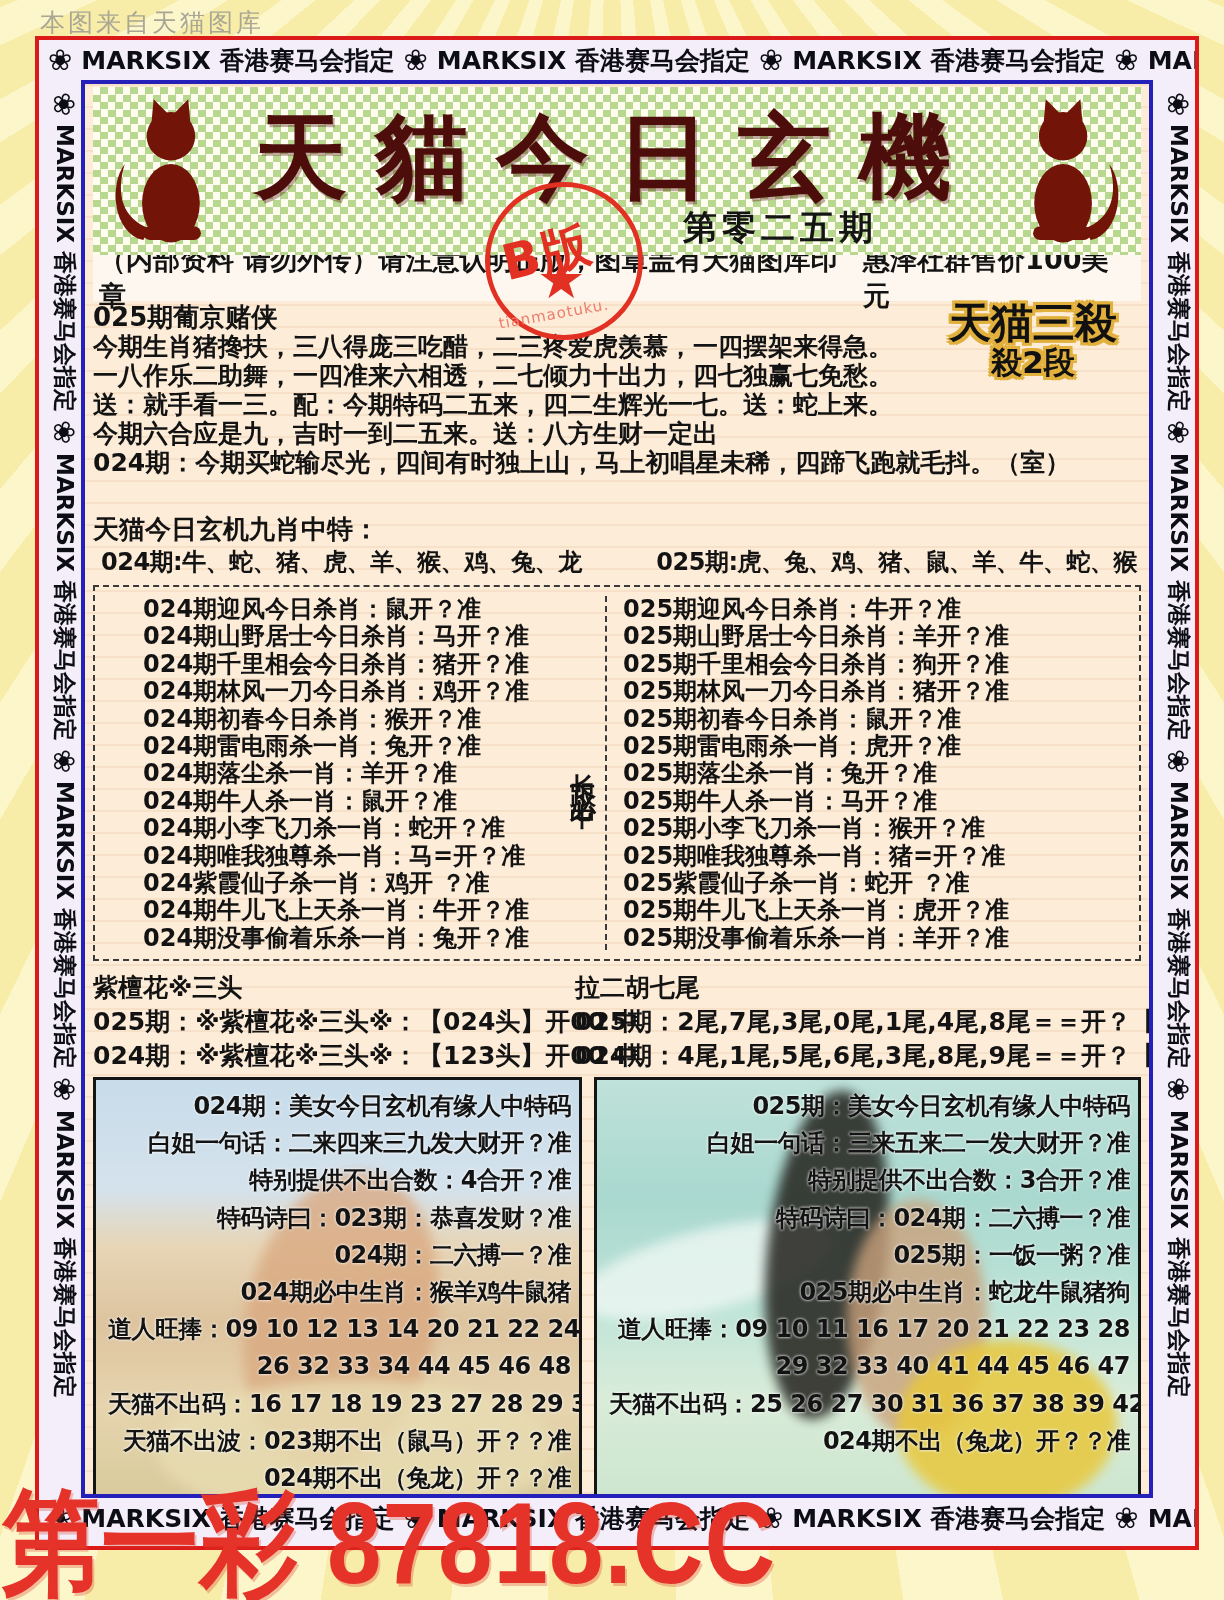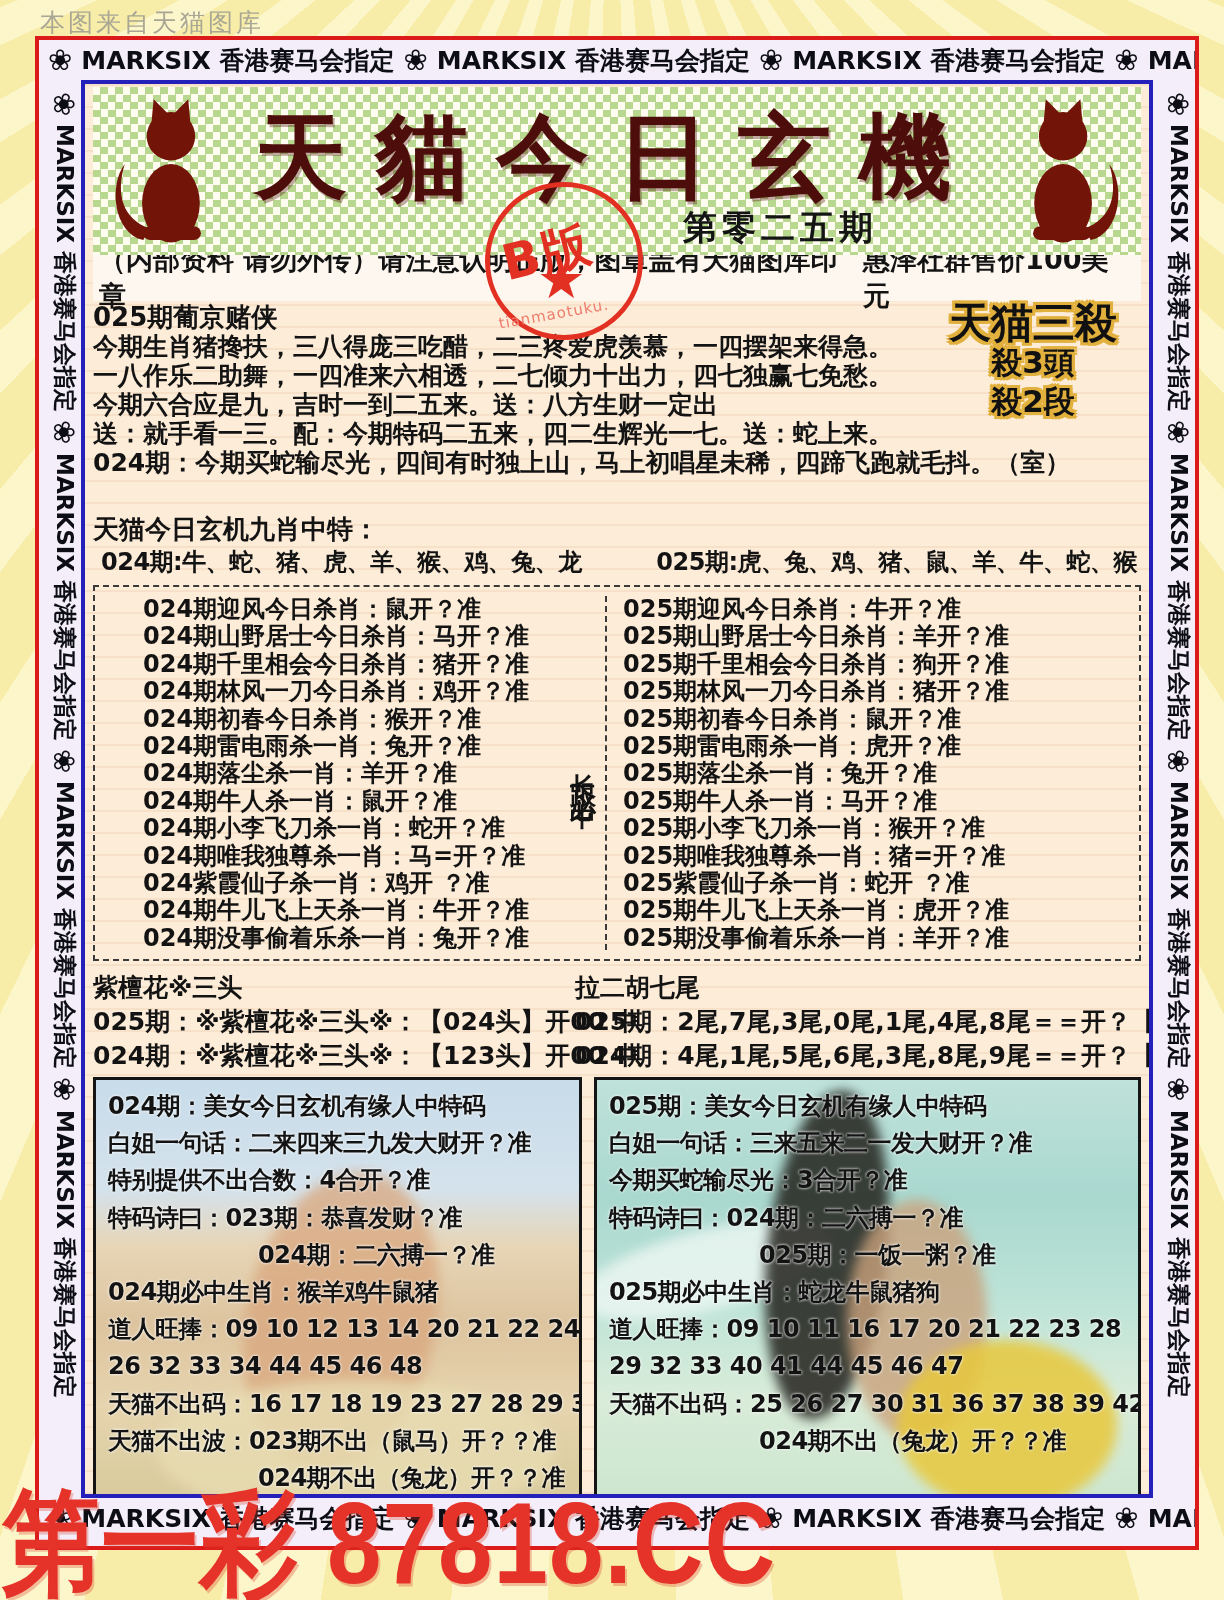--- a/index.html
+++ b/index.html
@@ -72,21 +72,21 @@
   .photo{position:absolute;inset:0;z-index:0;}
   .photo.pleft{background:linear-gradient(180deg,#c8dcea 0%,#d4e2ec 26%,#e7d5b6 40%,#ddc49f 58%,#e6d4ae 78%,#d9cb9c 100%);}
   .photo.pright{background:linear-gradient(180deg,#bfe2da 0%,#a9d8cf 28%,#bfe4d8 55%,#d9ecd9 76%,#cde6cf 100%);}
   .ph-shape{position:absolute;border-radius:50%;filter:blur(6px);}
   .figure-l{left:150px;top:90px;width:190px;height:300px;background:#d9a77e;opacity:.75;transform:rotate(12deg);}
   .towel-l{left:60px;top:300px;width:400px;height:140px;background:#e8dcb2;opacity:.8;}
   .hair-r{left:170px;top:10px;width:120px;height:330px;background:#23221d;opacity:.85;transform:rotate(6deg);}
   .skin-r{left:250px;top:120px;width:140px;height:240px;background:#caa27c;opacity:.8;}
   .sarong-r{left:300px;top:260px;width:220px;height:170px;background:#e8c83c;opacity:.85;}
   .pooledge-r{left:-20px;top:150px;width:260px;height:80px;background:#eef7f3;opacity:.8;transform:rotate(-14deg);}
-  .bcontent{position:relative;z-index:2;padding:8px 8px 0 12px;overflow:hidden;}
+  .bcontent{position:relative;z-index:2;padding:8px 8px 0 12px;overflow:hidden;text-align:right;}
   .b-line{font-size:24px;font-weight:600;line-height:37.2px;white-space:nowrap;letter-spacing:-0.5px;text-shadow:0 0 3px rgba(255,255,255,0.85),0 0 3px rgba(255,255,255,0.6);}
   .b-line.indent{padding-left:150px;}
   
   .footer-overlay{position:absolute;left:2px;top:1468px;z-index:30;font-size:96px;font-weight:800;color:#e6332a;white-space:nowrap;transform:scale(1.02,1.2);transform-origin:left top;letter-spacing:1px;font-family:"Liberation Sans","DejaVu Sans",sans-serif;text-shadow:2px 2px 0 rgba(220,60,40,0.3);}
 </style>
 </head>
 <body>
 
 <div class="watermark">本图来自天猫图库</div>
 
@@ -162,28 +162,27 @@
       <div class="notice">
         <span>（内部资料 请勿外传）请注意认明正版，图章盖有天猫图库印章</span>
         <span>惠泽社群售价100美元</span>
       </div>
 
       <div class="main-upper">
         <div class="poem sx-title" style="font-size:26px;">025期葡京赌侠</div>
         <div>
             <div class="poem">今期生肖猪搀扶，三八得庞三吃醋，二三疼爱虎羡慕，一四摆架来得急。</div>
             <div class="poem">一八作乐二助舞，一四准来六相透，二七倾力十出力，四七独赢七免愁。</div>
+            <div class="poem">送：就手看一三。配：今期特码二五来，四二生辉光一七。送：蛇上来。</div>
             <div class="poem">今期六合应是九，吉时一到二五来。送：八方生财一定出</div>
-            <div class="poem">送：就手看一三。配：今期特码二五来，四二生辉光一七。送：蛇上来。</div>
             <div class="poem">024期：今期买蛇输尽光，四间有时独上山，马上初唱星未稀，四蹄飞跑就毛抖。（室）</div>
           </div>
         <div class="sansha">
           <div class="sst">天猫三殺</div>
           <div>
-              <div class="sl">殺3頭</div>
               <div class="sl">殺2段</div>
             </div>
         </div>
       </div>
 
       <div class="jiuxiao">
         <div>天猫今日玄机九肖中特：</div>
         <div class="row">
           <span>024期:牛、蛇、猪、虎、羊、猴、鸡、兔、龙</span>
           <span>025期:虎、兔、鸡、猪、鼠、羊、牛、蛇、猴</span>
@@ -266,21 +265,21 @@
         <div class="bbox bright">
           <div class="photo pright">
             <div class="ph-shape pooledge-r"></div>
             <div class="ph-shape hair-r"></div>
             <div class="ph-shape skin-r"></div>
             <div class="ph-shape sarong-r"></div>
           </div>
           <div class="bcontent">
               <div class="b-line">025期：美女今日玄机有缘人中特码</div>
               <div class="b-line">白姐一句话：三来五来二一发大财开？准</div>
-              <div class="b-line">今期买蛇输尽光：3合开？准</div>
+              <div class="b-line">特别提供不出合数：3合开？准</div>
               <div class="b-line">特码诗曰：024期：二六搏一？准</div>
               <div class="b-line indent">025期：一饭一粥？准</div>
               <div class="b-line">025期必中生肖：蛇龙牛鼠猪狗</div>
               <div class="b-line">道人旺捧：09 10 11 16 17 20 21 22 23 28</div>
               <div class="b-line">29 32 33 40 41 44 45 46 47</div>
               <div class="b-line">天猫不出码：25 26 27 30 31 36 37 38 39 42</div>
               <div class="b-line indent">024期不出（兔龙）开？？准</div>
             </div>
         </div>
       </div>

